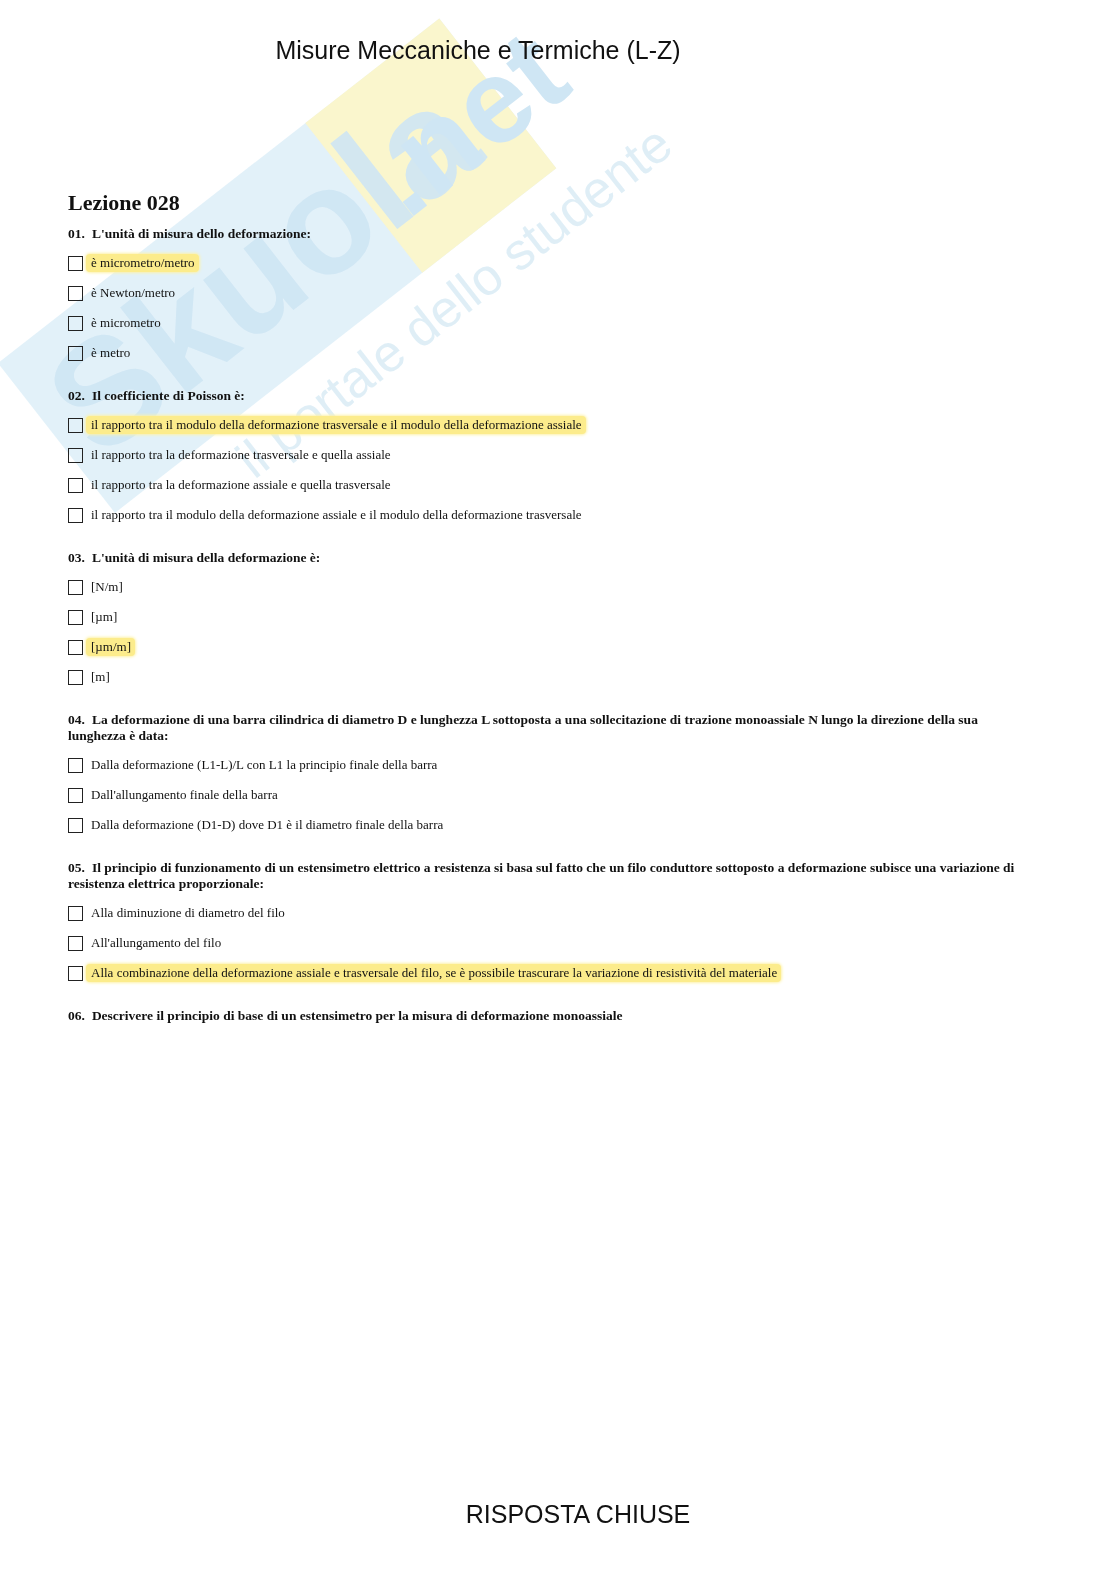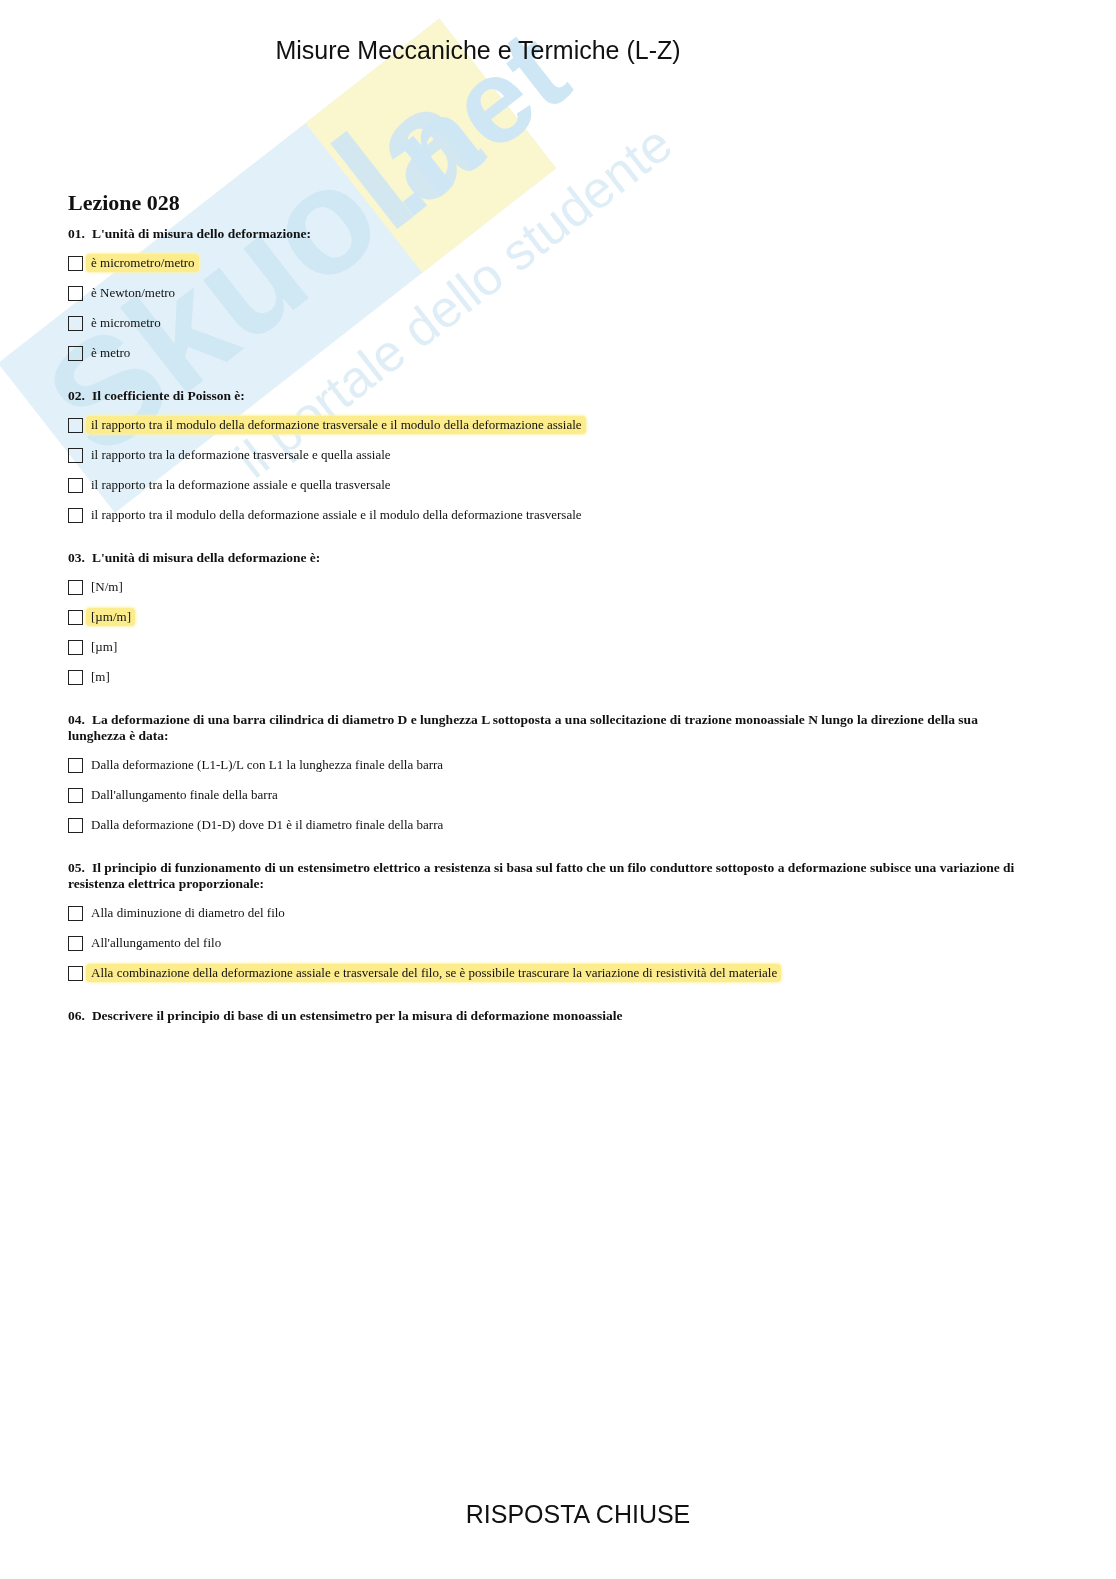--- a/index.html
+++ b/index.html
@@ -75,36 +75,36 @@
         </div>
       </div>
       <div class="question">
         <div class="q-text"><span class="q-num">03.</span><span>L'unità di misura della deformazione è:</span></div>
         <div class="option">
           <span class="checkbox"></span>
           <span class="opt-label">[N/m]</span>
         </div>
         <div class="option">
           <span class="checkbox"></span>
-          <span class="opt-label hl">[µm/m]</span>
+          <span class="opt-label">[µm]</span>
         </div>
         <div class="option">
           <span class="checkbox"></span>
-          <span class="opt-label">[µm]</span>
+          <span class="opt-label hl">[µm/m]</span>
         </div>
         <div class="option">
           <span class="checkbox"></span>
           <span class="opt-label">[m]</span>
         </div>
       </div>
       <div class="question">
         <div class="q-text"><span class="q-num">04.</span><span>La deformazione di una barra cilindrica di diametro D e lunghezza L sottoposta a una sollecitazione di trazione monoassiale N lungo la direzione della sua lunghezza è data:</span></div>
         <div class="option">
           <span class="checkbox"></span>
-          <span class="opt-label">Dalla deformazione (L1-L)/L con L1 la lunghezza finale della barra</span>
+          <span class="opt-label">Dalla deformazione (L1-L)/L con L1 la principio finale della barra</span>
         </div>
         <div class="option">
           <span class="checkbox"></span>
           <span class="opt-label">Dall'allungamento finale della barra</span>
         </div>
         <div class="option">
           <span class="checkbox"></span>
           <span class="opt-label">Dalla deformazione (D1-D) dove D1 è il diametro finale della barra</span>
         </div>
       </div>

